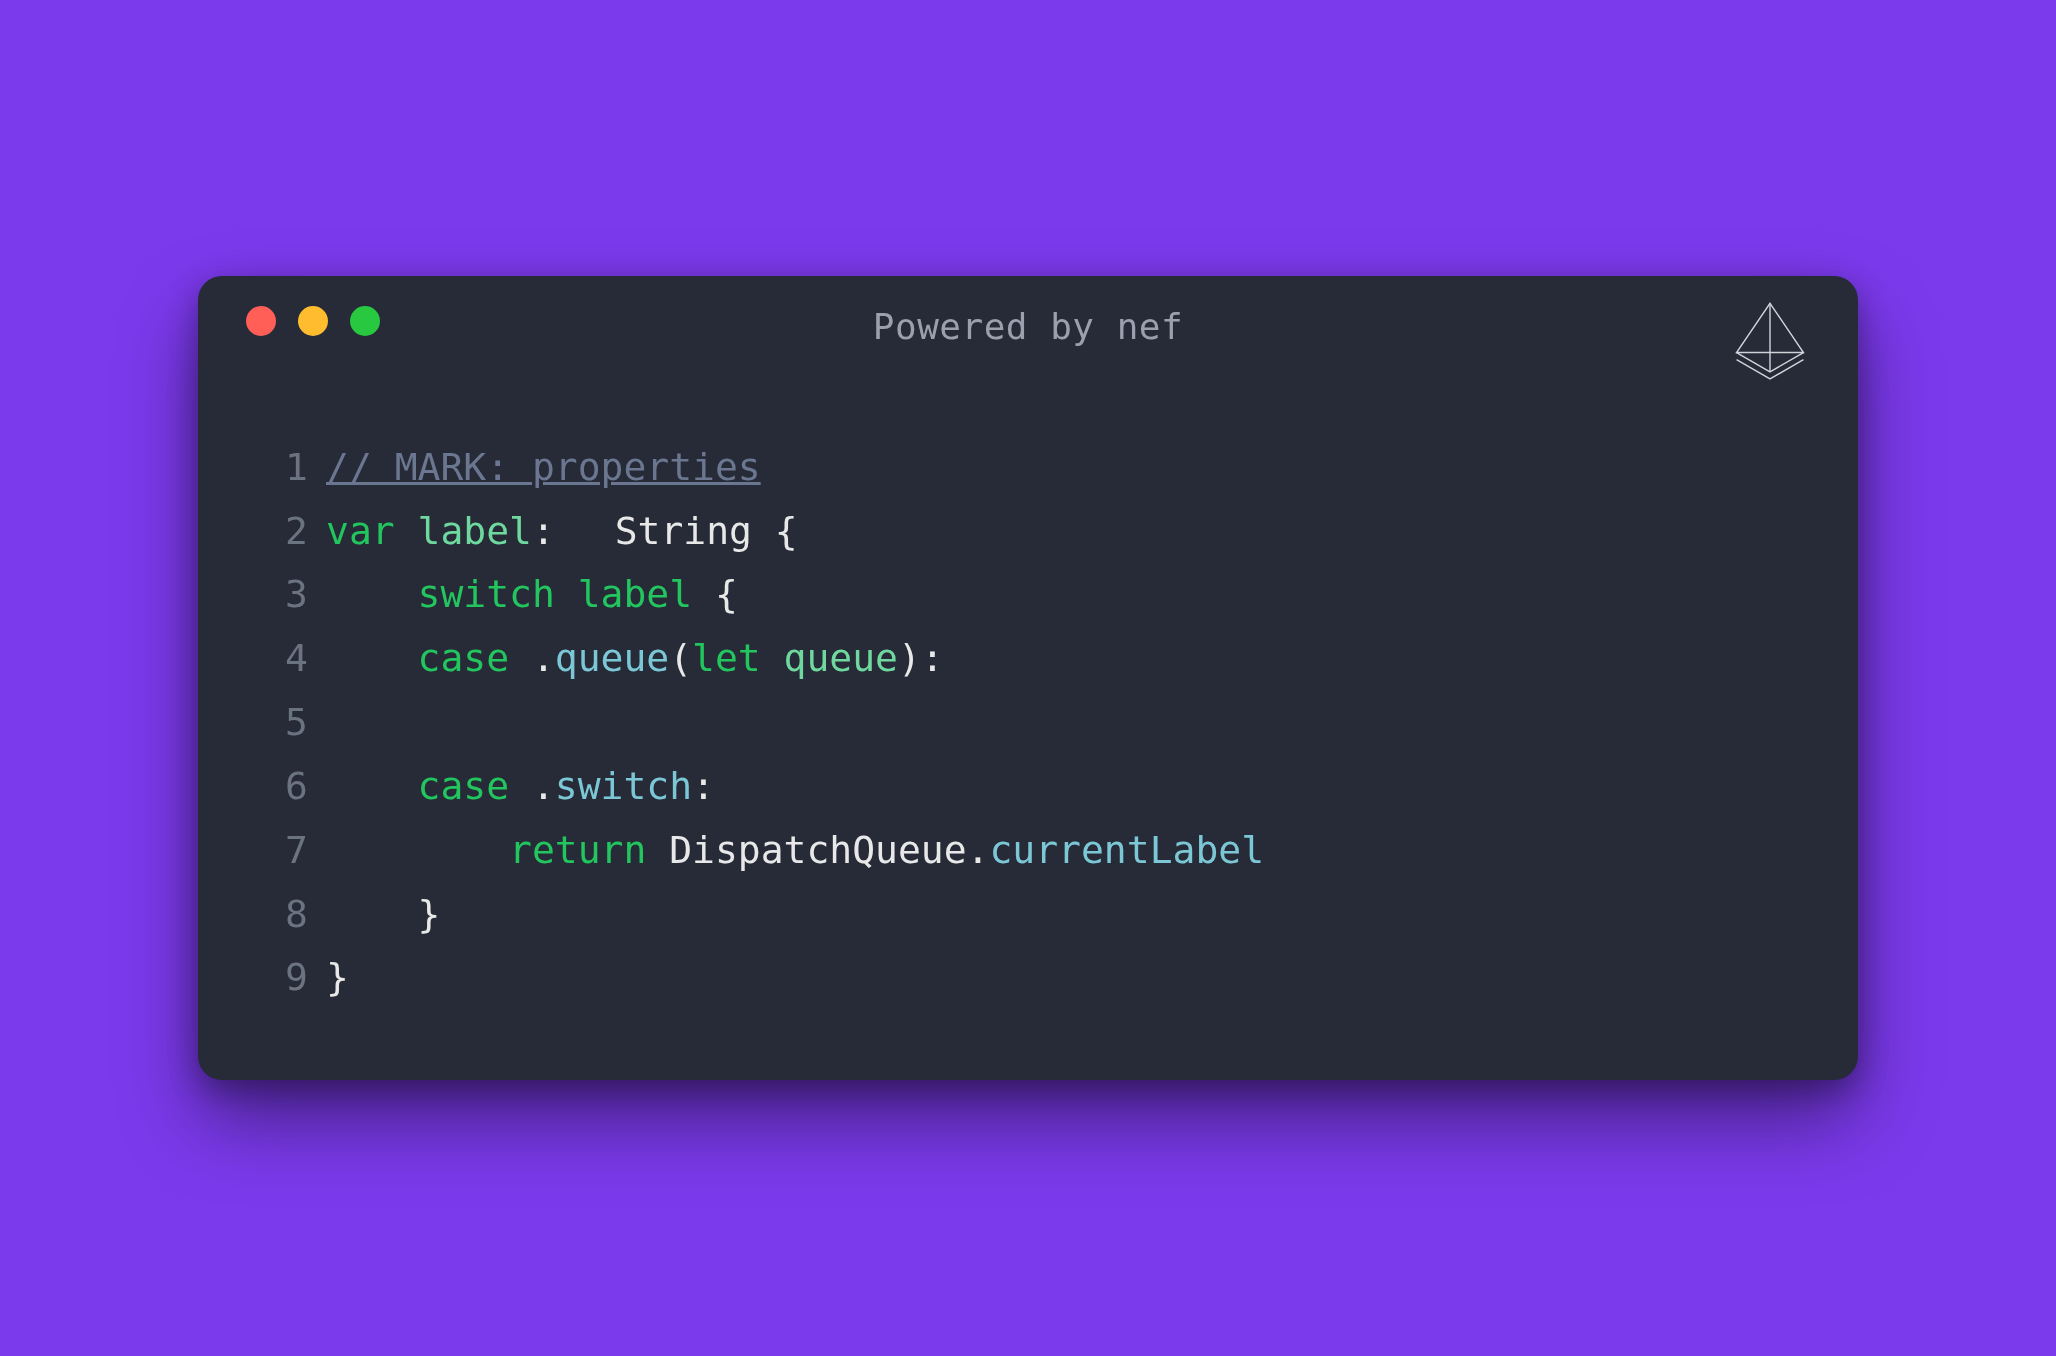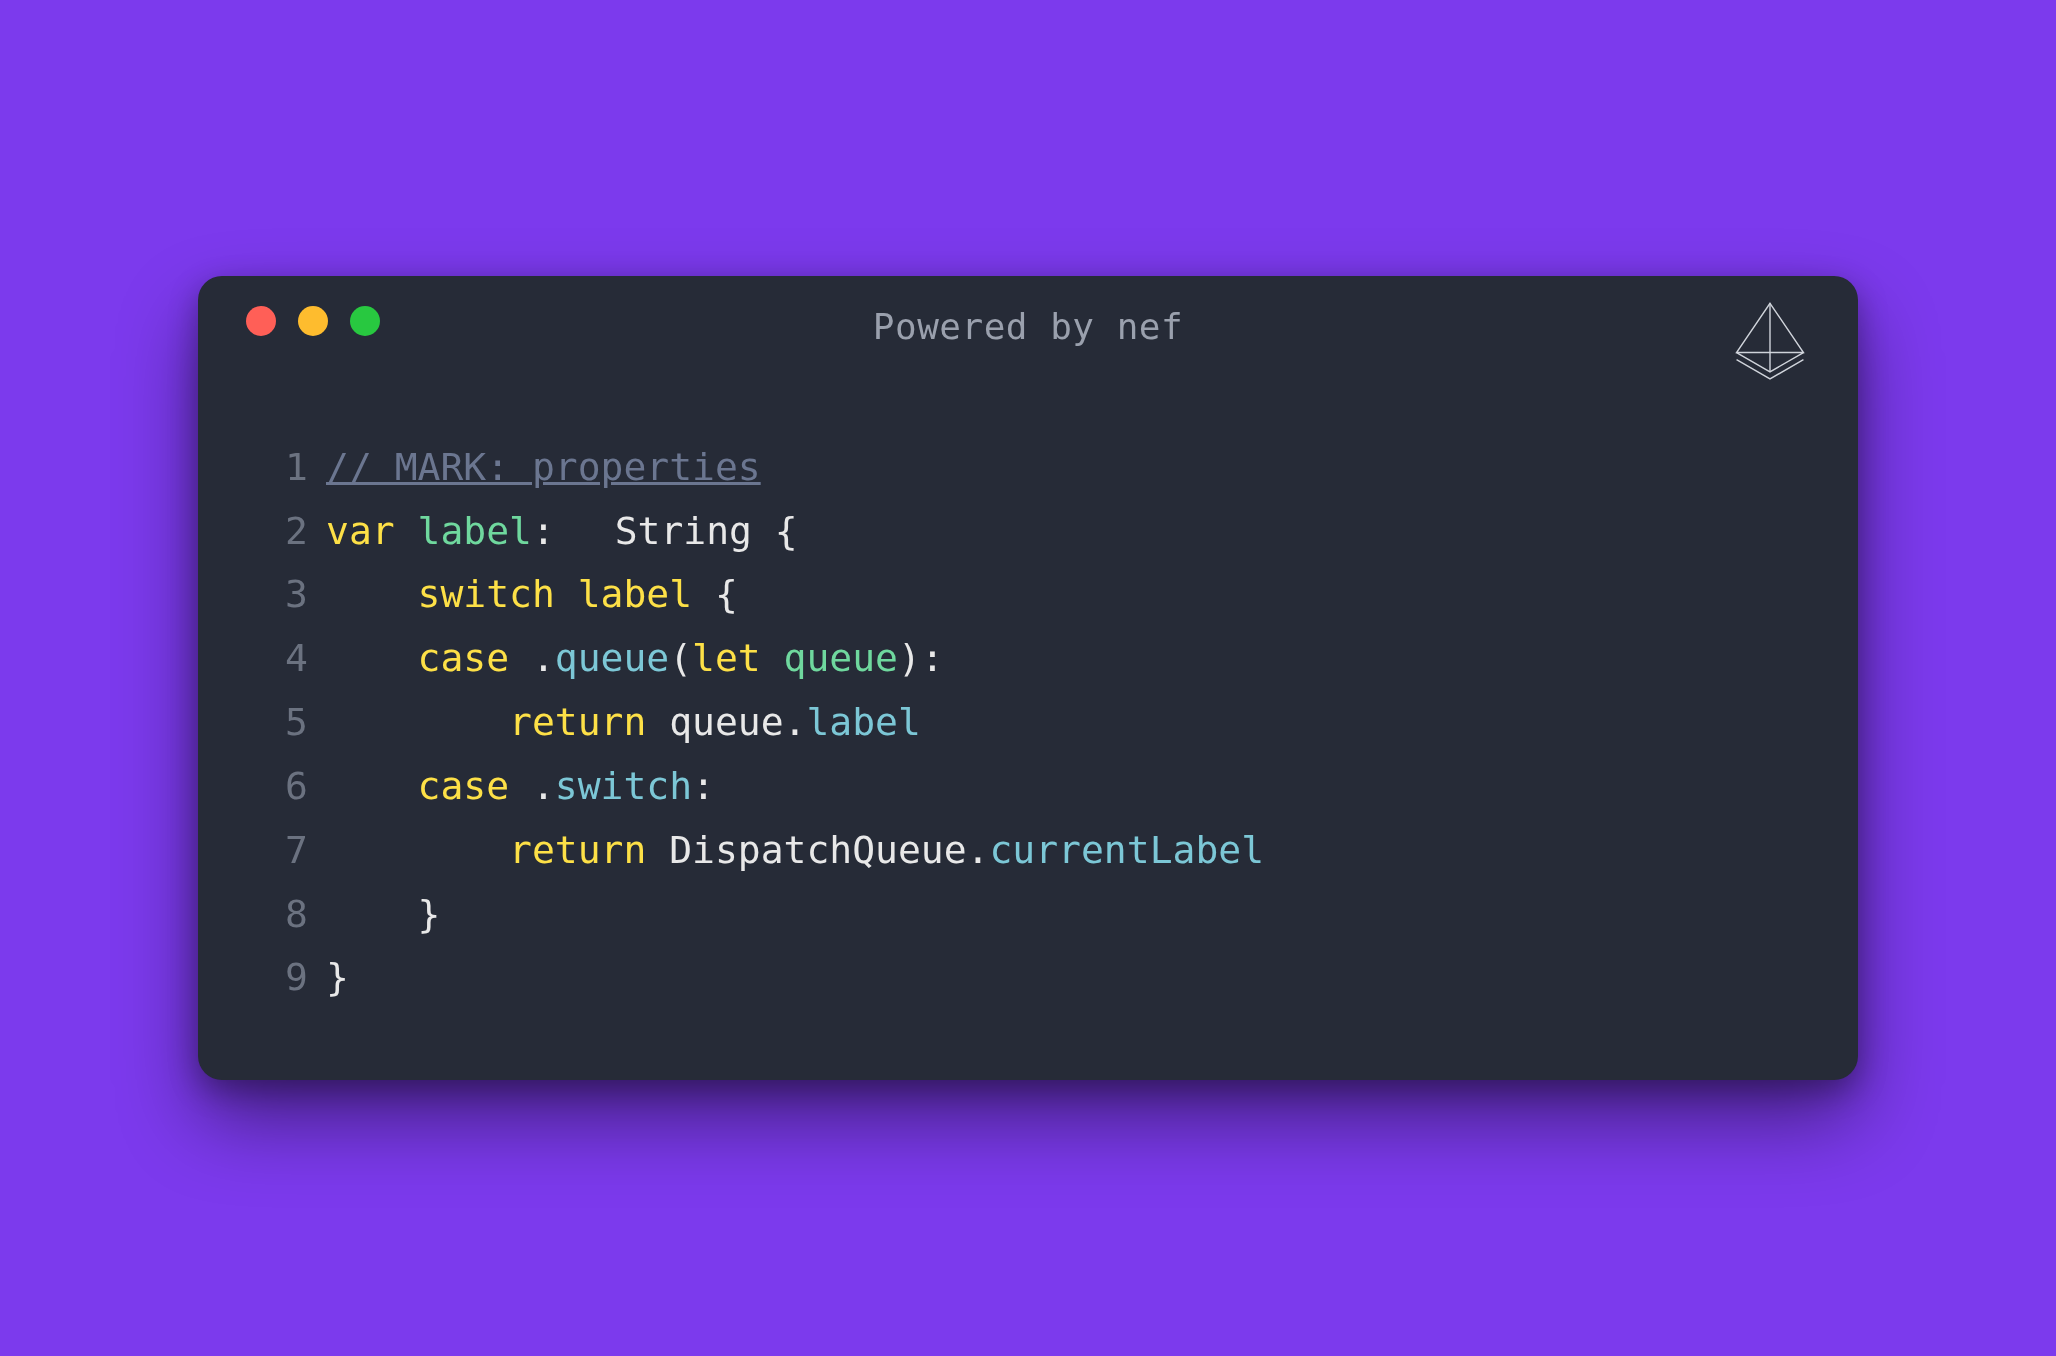--- a/index.html
+++ b/index.html
@@ -62,21 +62,21 @@
     white-space: pre;
   }
   .ln {
     width: 70px;
     text-align: right;
     color: #6b7280;
     margin-right: 18px;
     user-select: none;
   }
   .c-comment { color: #6b7690; text-decoration: underline; }
-  .c-keyword { color: #fde047; }
+  .c-keyword { color: #22c55e; }
   .c-ident   { color: #6fd89e; }
   .c-type    { color: #e8e8e8; margin-left: 37px; }
   .c-plain   { color: #e8e8e8; }
   .c-member  { color: #7cc7d6; }
 </style>
 </head>
 <body>
 
 <div class="window">
   <div class="titlebar">
@@ -94,19 +94,19 @@
         <path d="M50 6 L50 84"></path>
       </svg>
     </div>
   </div>
 
   <div class="code-area" id="code-area">
       <div class="code-line"><span class="ln">1</span><span><span class="c-comment">// MARK: properties</span></span></div>
       <div class="code-line"><span class="ln">2</span><span><span class="c-keyword">var</span><span class="c-plain"> </span><span class="c-ident">label</span><span class="c-plain">: </span><span class="c-type">String</span><span class="c-plain"> {</span></span></div>
       <div class="code-line"><span class="ln">3</span><span><span class="c-plain">    </span><span class="c-keyword">switch</span><span class="c-plain"> </span><span class="c-keyword">label</span><span class="c-plain"> {</span></span></div>
       <div class="code-line"><span class="ln">4</span><span><span class="c-plain">    </span><span class="c-keyword">case</span><span class="c-plain"> .</span><span class="c-member">queue</span><span class="c-plain">(</span><span class="c-keyword">let</span><span class="c-plain"> </span><span class="c-ident">queue</span><span class="c-plain">):</span></span></div>
-      <div class="code-line"><span class="ln">5</span><span><span class="c-plain">        </span><span class="c-keyword">return</span><span class="c-plain"> queue.</span><span class="c-member">label</span></span></div>
+      <div class="code-line"><span class="ln">5</span></div>
       <div class="code-line"><span class="ln">6</span><span><span class="c-plain">    </span><span class="c-keyword">case</span><span class="c-plain"> .</span><span class="c-member">switch</span><span class="c-plain">:</span></span></div>
       <div class="code-line"><span class="ln">7</span><span><span class="c-plain">        </span><span class="c-keyword">return</span><span class="c-plain"> DispatchQueue.</span><span class="c-member">currentLabel</span></span></div>
       <div class="code-line"><span class="ln">8</span><span><span class="c-plain">    }</span></span></div>
       <div class="code-line"><span class="ln">9</span><span><span class="c-plain">}</span></span></div>
     </div>
 </div>
 
 </body></html>

